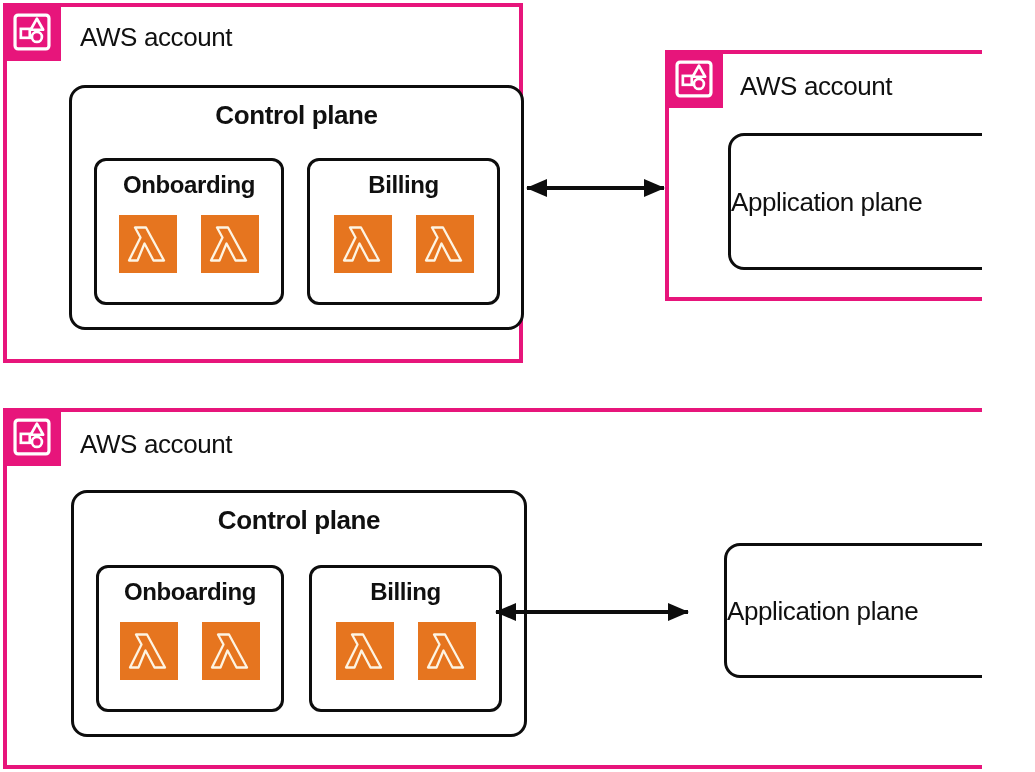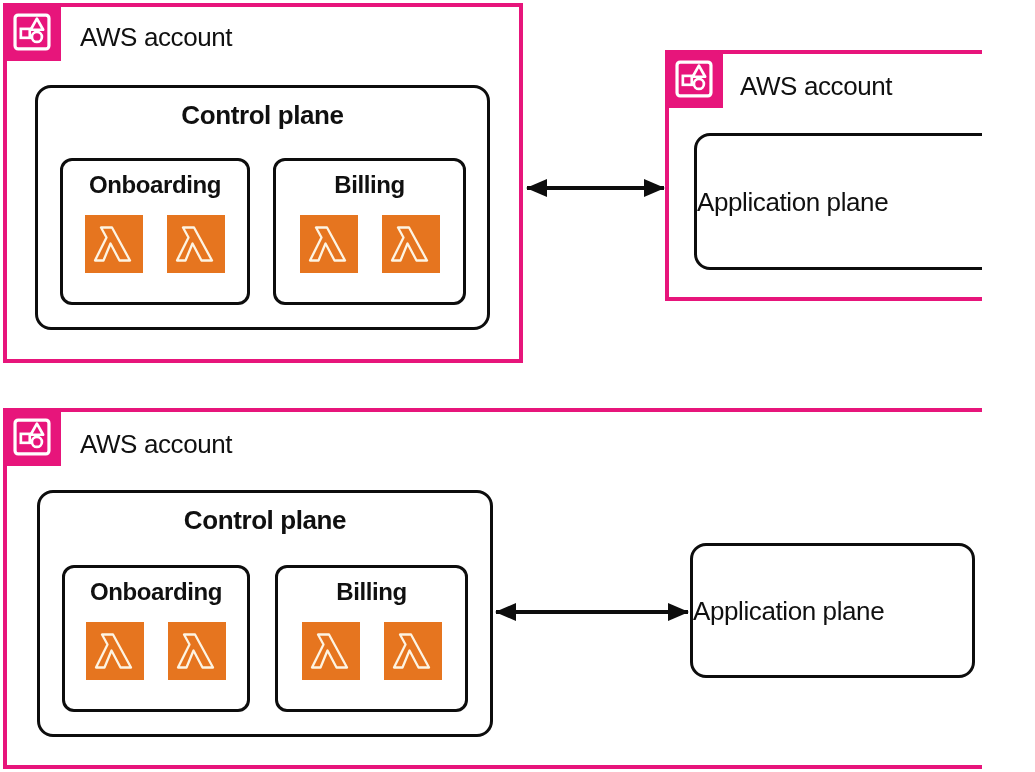--- a/index.html
+++ b/index.html
@@ -39,20 +39,21 @@
     font-size: 26px;
     line-height: 28px;
     white-space: nowrap;
   }
   
   .plane {
     position: absolute;
     border: 3px solid var(--line, #0d0d0d);
     border-radius: 16px;
     background: #ffffff;
+    margin-left: 34px;
   }
   .plane-title {
     text-align: center;
     margin-top: 13px;
     font-size: 26px;
     font-weight: bold;
     line-height: 28px;
   }
   .app-plane {
     display: flex;

